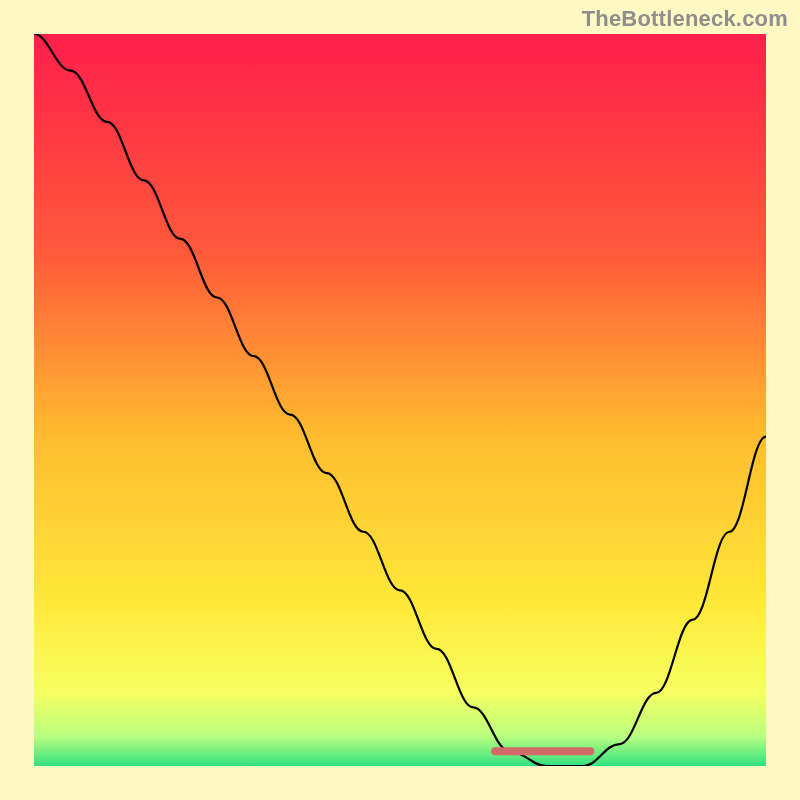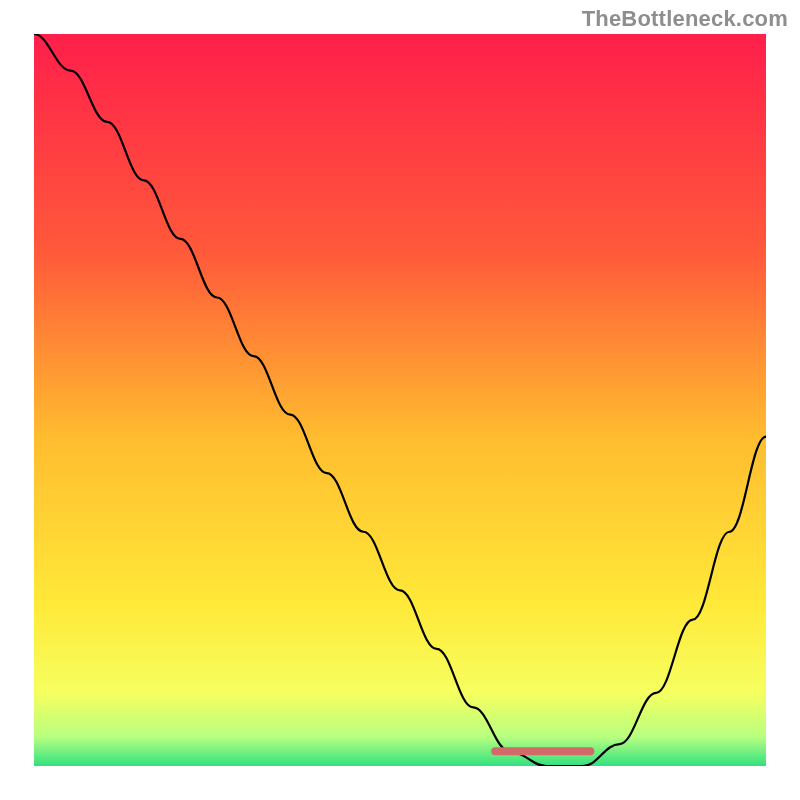--- a/index.html
+++ b/index.html
@@ -9,21 +9,21 @@
     height: 800px;
     background: #000;
     overflow: hidden;
   }
   .frame {
     position: absolute;
     left: 0;
     top: 0;
     width: 800px;
     height: 800px;
-    background: #ffffff;
+    background: #fef9c3;
   }
   .plot {
     position: absolute;
     left: 34px;
     top: 34px;
     width: 732px;
     height: 732px;
   }
   .plot svg {
     width: 100%;

